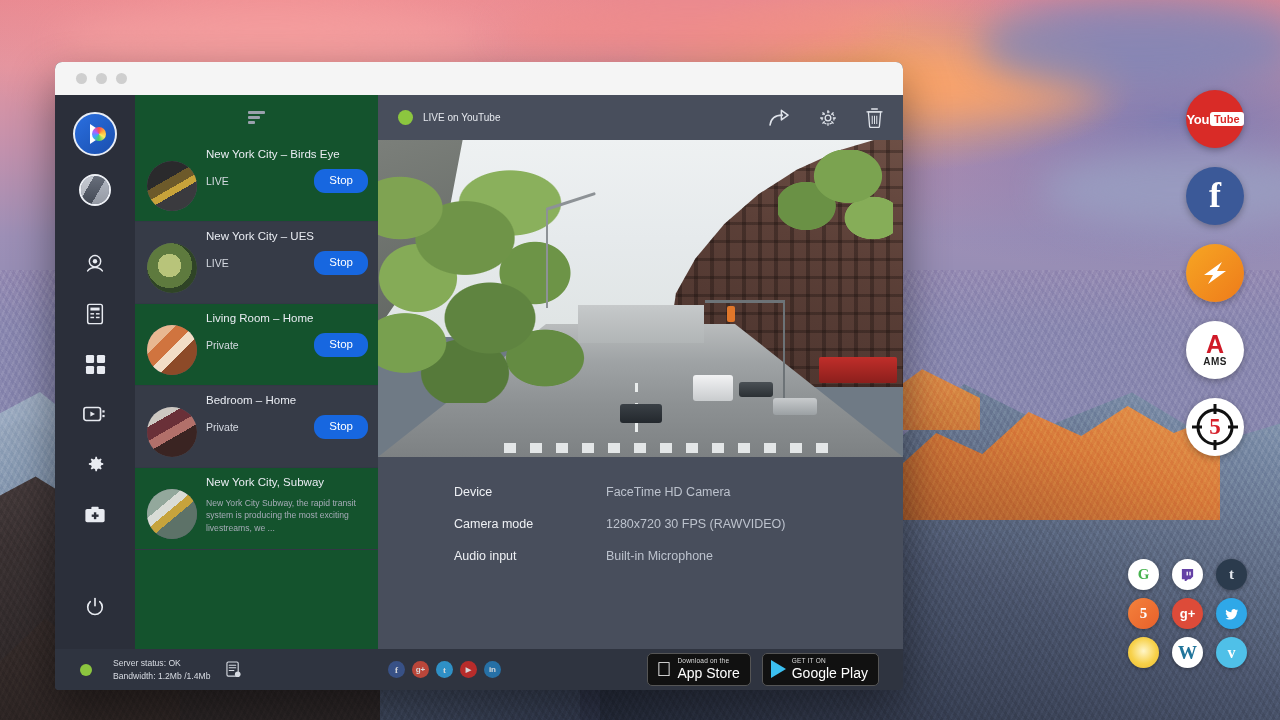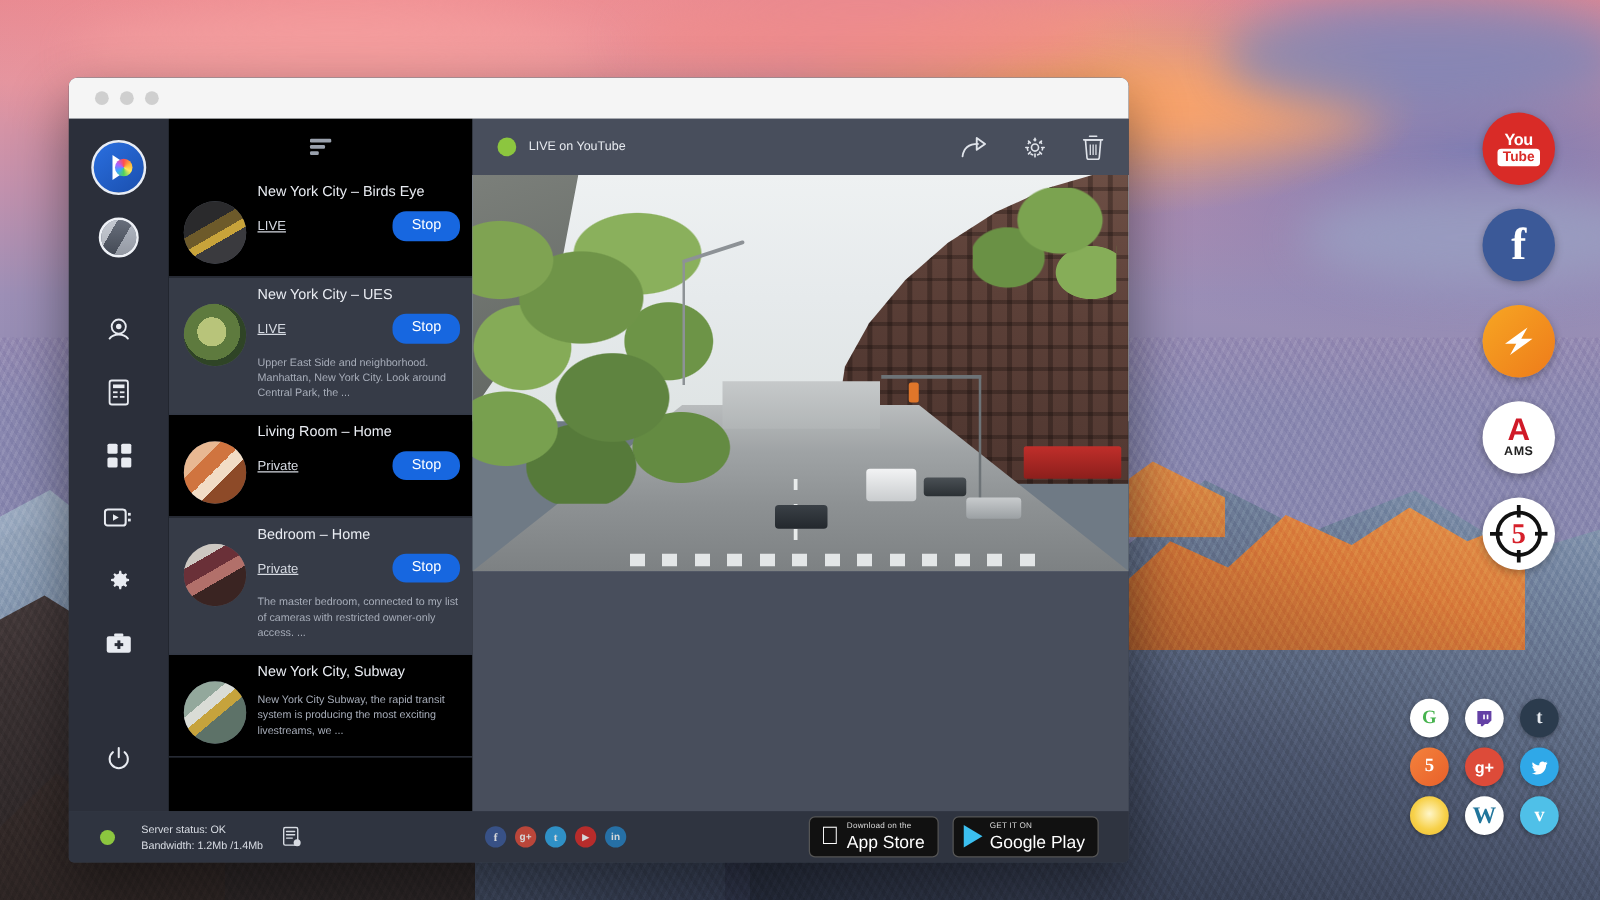--- a/index.html
+++ b/index.html
@@ -83,21 +83,21 @@
   }
 
   
   .dock-right { position:absolute; right:36px; top:90px; display:flex; flex-direction:column; gap:19px; align-items:center; }
   .dock-icon {
     width:58px; height:58px; border-radius:50%;
     display:flex; align-items:center; justify-content:center;
     box-shadow:0 2px 7px rgba(0,0,0,.3);
     position:relative;
   }
-  .di-youtube { background:#d92b27; flex-direction:column; gap:1px; }
+  .di-youtube { background:#d92b27; flex-direction:row; gap:1px; }
   .di-youtube .yt-you { color:#fff; font-size:13px; font-weight:bold; letter-spacing:-.3px; line-height:1; }
   .di-youtube .yt-tube { background:#fff; color:#d92b27; font-size:11px; font-weight:bold; padding:1px 4px; border-radius:3px; line-height:1.1; }
   .di-facebook { background:#3b5998; color:#fff; font-size:36px; font-weight:bold; font-family:"Liberation Serif", serif; line-height:1; padding-bottom:3px; }
   .di-bolt { background:linear-gradient(135deg,#f7a623 0%,#ee7b1a 100%); }
   .di-ams { background:#fff; flex-direction:column; gap:0; }
   .di-ams .ams-a { color:#d01a28; font-size:25px; font-weight:bold; line-height:.95; font-family:"Liberation Sans", sans-serif; }
   .di-ams .ams-t { color:#222; font-size:10px; font-weight:bold; letter-spacing:.4px; }
   .di-target { background:#fff; }
   .di-target .t-num { color:#d6202a; font-size:23px; font-weight:bold; font-family:"Liberation Serif", serif; }
 
@@ -172,21 +172,21 @@
   .nav-icon {
     width:44px; height:44px; margin-bottom:6px;
     display:flex; align-items:center; justify-content:center;
     color:#e8ebf1; cursor:pointer;
   }
   .nav-spacer { flex:1; }
   .nav-power { margin-bottom:20px; }
 
   
   .camlist {
-    width:243px; flex:0 0 243px; background:#000000;
+    width:243px; flex:0 0 243px; background:#14532d;
     display:flex; flex-direction:column; min-height:0;
   }
   .camlist-top { height:45px; flex:0 0 45px; display:flex; align-items:center; justify-content:center; }
   .sort-icon { display:flex; flex-direction:column; gap:2px; align-items:flex-start; }
   .sort-icon i { display:block; background:#9aa1ad; height:3px; border-radius:1px; }
   .sort-icon i:nth-child(1){ width:17px; }
   .sort-icon i:nth-child(2){ width:12px; }
   .sort-icon i:nth-child(3){ width:7px; }
 
   .cam-scroll { flex:1; overflow:hidden; }
@@ -206,21 +206,21 @@
   .th3::before { content:""; position:absolute; inset:0;
     background:linear-gradient(135deg,#e8b892 0 30%, #d0743f 30% 48%, #f2ddc6 48% 62%, #8d4a28 62% 100%); }
   .th4::before { content:""; position:absolute; inset:0;
     background:linear-gradient(150deg,#cdc8c2 0 26%, #6a3038 26% 44%, #b2706a 44% 58%, #3a2422 58% 100%); }
   .th5::before { content:""; position:absolute; inset:0;
     background:linear-gradient(140deg,#93a89c 0 32%, #d9dcd6 32% 44%, #c6a33c 44% 56%, #5d7268 56% 100%); }
 
   .cam-info { flex:1; min-width:0; }
   .cam-title { color:#e9ecf2; font-size:11.5px; margin-bottom:9px; white-space:nowrap; overflow:hidden; }
   .cam-row2 { display:flex; align-items:center; justify-content:space-between; margin-bottom:9px; }
-  .cam-status { color:#d6dae2; font-size:10.5px;text-decoration:underline; }
+  .cam-status { color:#d6dae2; font-size:10.5px; }
   .cam-btn {
     background:#1767e0; color:#fff; font-size:11.5px; font-weight:normal;
     border:none; border-radius:11px; padding:4px 15px; cursor:pointer; line-height:1.35;
   }
   .cam-desc { color:#a6acb8; font-size:8.6px; line-height:1.45; }
 
   
   .main { flex:1; background:#484e5c; display:flex; flex-direction:column; min-width:0; }
   .toolbar {
     height:45px; flex:0 0 45px; display:flex; align-items:center; padding:0 20px; gap:10px;
@@ -532,21 +532,20 @@
         </div>
 
         <div class="cam-item">
           <div class="cam-thumb th2"></div>
           <div class="cam-info">
             <div class="cam-title">New York City – UES</div>
             <div class="cam-row2">
               <span class="cam-status">LIVE</span>
               <button class="cam-btn">Stop</button>
             </div>
-            <div class="cam-desc">Upper East Side and neighborhood. Manhattan, New York City. Look around Central Park, the ...</div>
           </div>
         </div>
 
         <div class="cam-item">
           <div class="cam-thumb th3"></div>
           <div class="cam-info">
             <div class="cam-title">Living Room – Home</div>
             <div class="cam-row2">
               <span class="cam-status">Private</span>
               <button class="cam-btn">Stop</button>
@@ -555,21 +554,20 @@
         </div>
 
         <div class="cam-item">
           <div class="cam-thumb th4"></div>
           <div class="cam-info">
             <div class="cam-title">Bedroom – Home</div>
             <div class="cam-row2">
               <span class="cam-status">Private</span>
               <button class="cam-btn">Stop</button>
             </div>
-            <div class="cam-desc">The master bedroom, connected to my list of cameras with restricted owner-only access. ...</div>
           </div>
         </div>
 
         <div class="cam-item">
           <div class="cam-thumb th5"></div>
           <div class="cam-info">
             <div class="cam-title">New York City, Subway</div>
             <div class="cam-desc">New York City Subway, the rapid transit system is producing the most exciting livestreams, we ...</div>
           </div>
         </div>
@@ -622,20 +620,34 @@
         <div class="v-signal"></div>
           <div class="v-signal-arm"></div>
           <div class="v-light"></div>
         <div class="v-car v-car1"></div>
         <div class="v-car v-car2"></div>
         <div class="v-car v-car3"></div>
         <div class="v-car v-truck"></div>
       </div>
 
 
+      <div class="details">
+        <div class="drow">
+          <span class="dlabel">Device</span>
+          <span class="dvalue">FaceTime HD Camera</span>
+        </div>
+        <div class="drow">
+          <span class="dlabel">Camera mode</span>
+          <span class="dvalue">1280x720 30 FPS (RAWVIDEO)</span>
+        </div>
+        <div class="drow">
+          <span class="dlabel">Audio input</span>
+          <span class="dvalue">Built-in Microphone</span>
+        </div>
+      </div>
     </div>
   </div>
 
   <div class="footer">
     <div class="f-dot"></div>
     <div class="f-status">
       <div>Server status: OK</div>
       <div>Bandwidth: 1.2Mb /1.4Mb</div>
     </div>
     <div class="f-doc-icon">

